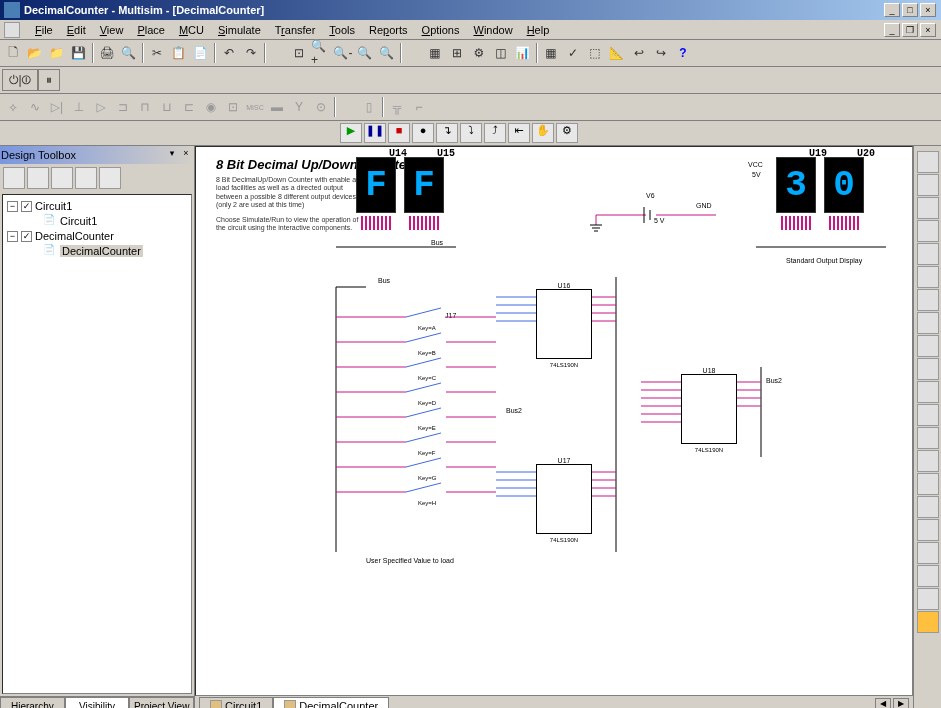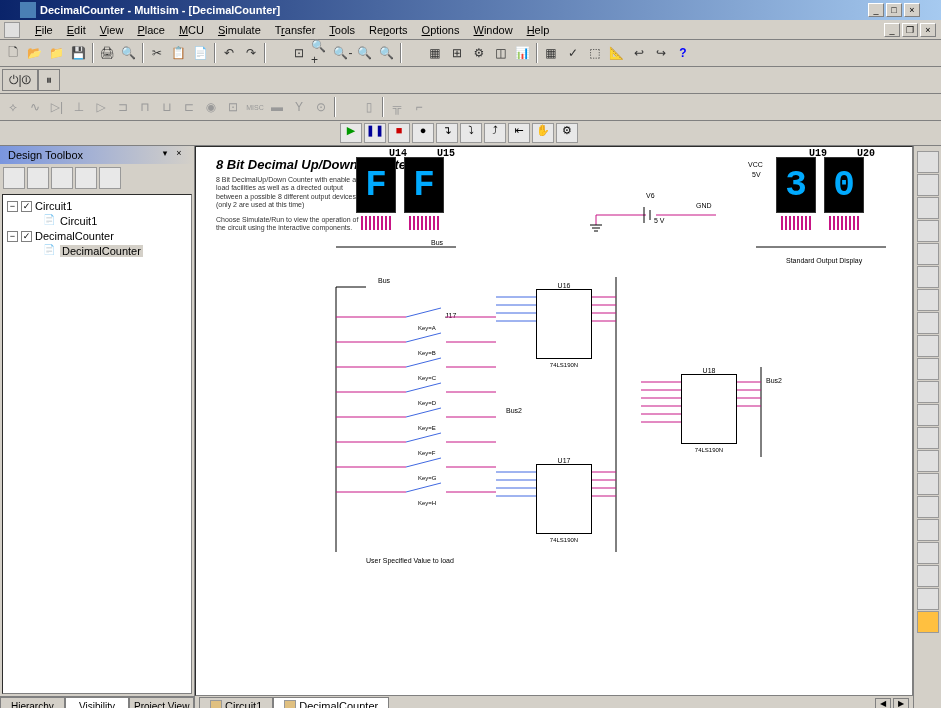--- a/index.html
+++ b/index.html
@@ -1,33 +1,33 @@
 <!DOCTYPE html>
 <html><head>
 <meta charset="utf-8">
 <style>
 * { box-sizing: border-box; margin: 0; padding: 0; }
 body { font-family: Tahoma, sans-serif; font-size: 11px; background: #d4d0c8; width: 941px; height: 708px; overflow: hidden; }
-.titlebar { background: linear-gradient(to right, #0a246a, #a6caf0); color: white; height: 20px; display: flex; align-items: center; padding: 0 20px; }
+.titlebar { background: linear-gradient(to right, #0a246a, #a6caf0); color: white; height: 20px; display: flex; align-items: center; padding: 0 4px; }
 .titlebar-icon { width: 16px; height: 16px; background: #4a7fb5; margin-right: 4px; }
 .titlebar-text { flex: 1; font-weight: bold; }
 .winbtn { width: 16px; height: 14px; background: #d4d0c8; border: 1px solid #808080; border-top-color: #fff; border-left-color: #fff; margin: 0 1px; font-size: 9px; text-align: center; line-height: 12px; font-family: Arial; color: #000; cursor: pointer; }
 .menubar { background: #d4d0c8; height: 20px; display: flex; align-items: center; padding: 0 4px; border-bottom: 1px solid #808080; }
 .menubar-icon { width: 16px; height: 16px; background: #e0e0e0; border: 1px solid #999; margin-right: 8px; }
 .menuitem { padding: 2px 7px; cursor: pointer; }
 .menuitem u { text-decoration: underline; }
 .mdi-btns { margin-left: auto; display: flex; }
 .toolbar { background: #d4d0c8; border-bottom: 1px solid #808080; padding: 2px; display: flex; align-items: center; }
 .tbtn { width: 22px; height: 22px; border: 1px solid transparent; display: flex; align-items: center; justify-content: center; cursor: pointer; font-size: 12px; color: #333; }
 .tbtn.disabled { color: #999; }
 .tsep { width: 2px; height: 20px; border-left: 1px solid #808080; border-right: 1px solid #fff; margin: 0 2px; }
 .dropdown { width: 160px; height: 20px; background: #fff; border: 1px inset #808080; font-size: 11px; padding: 1px 2px; }
 .workspace { display: flex; height: 570px; }
 .sidebar { width: 195px; background: #d4d0c8; border-right: 1px solid #808080; display: flex; flex-direction: column; }
-.sidebar-title { background: linear-gradient(to right, #7a96df, #d4d0c8); color: #000; padding: 2px 8px; font-size: 11px; display: flex; align-items: center; }
+.sidebar-title { background: linear-gradient(to right, #7a96df, #d4d0c8); color: #000; padding: 2px 1px; font-size: 11px; display: flex; align-items: center; }
 .sidebar-title-text { flex: 1; }
 .sb-close { width: 14px; height: 14px; font-size: 9px; text-align: center; cursor: pointer; }
 .sb-toolbar { padding: 3px; display: flex; gap: 2px; }
 .sb-btn { width: 22px; height: 22px; border: 1px solid #999; background: #e8e8e8; cursor: pointer; }
 .tree { flex: 1; background: #fff; border: 1px inset #808080; margin: 2px; padding: 4px; font-size: 11px; overflow: auto; }
 .tree-item { display: flex; align-items: center; padding: 1px 0; white-space: nowrap; }
 .tree-toggle { width: 11px; height: 11px; border: 1px solid #808080; text-align: center; line-height: 9px; font-size: 9px; margin-right: 3px; cursor: pointer; background: #fff; }
 .tree-icon { width: 14px; height: 14px; margin-right: 3px; font-size: 10px; }
 .tree-chk { width: 11px; height: 11px; border: 1px solid #808080; margin-right: 3px; text-align: center; line-height: 9px; font-size: 9px; background: #fff; }
 .tree-indent { width: 18px; display: inline-block; }

